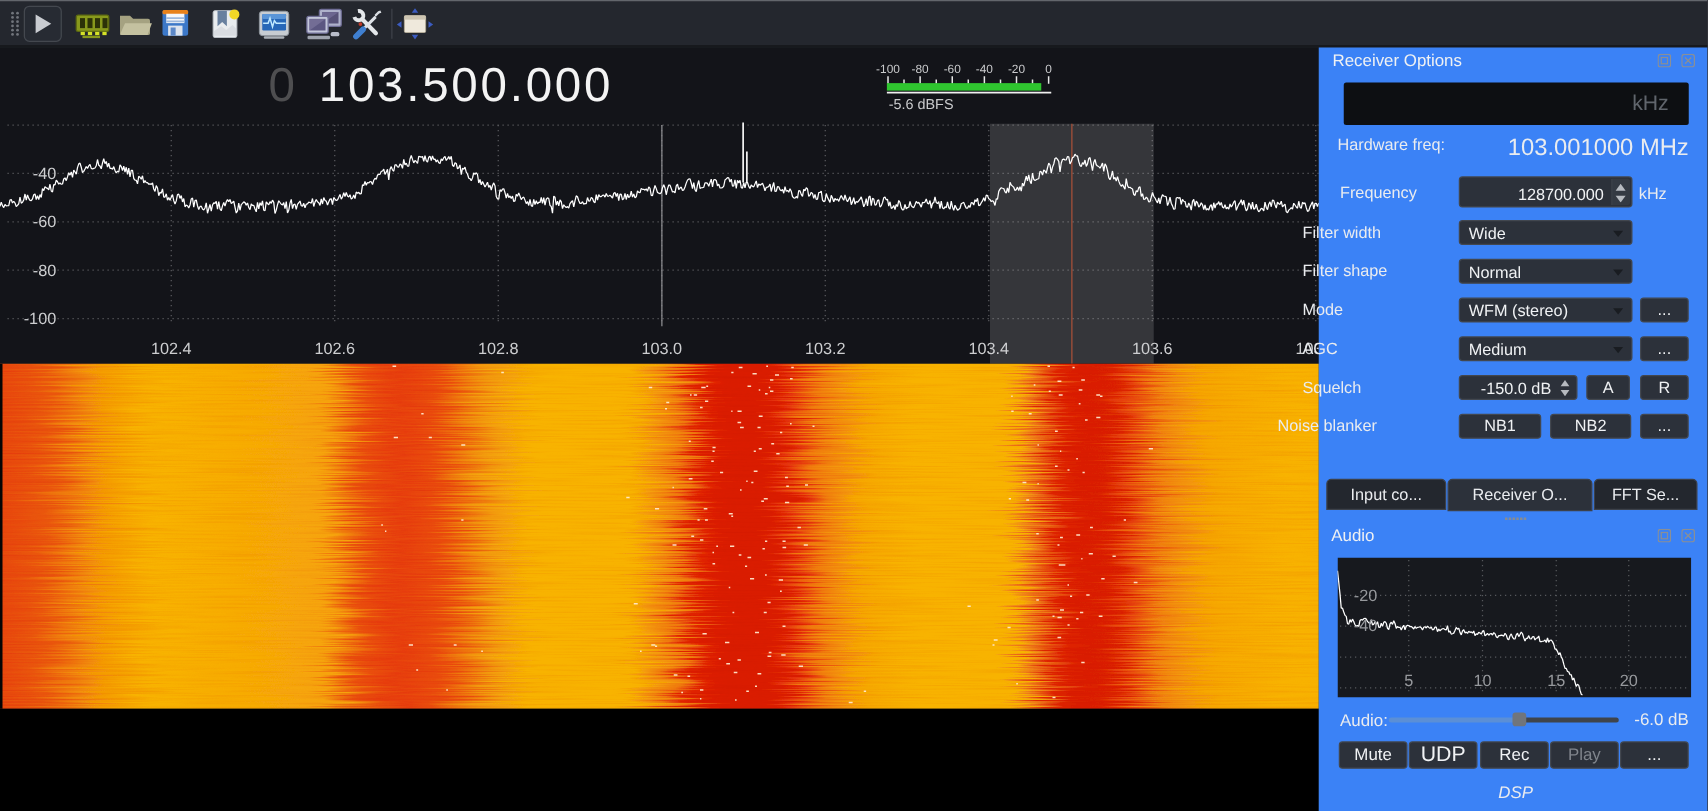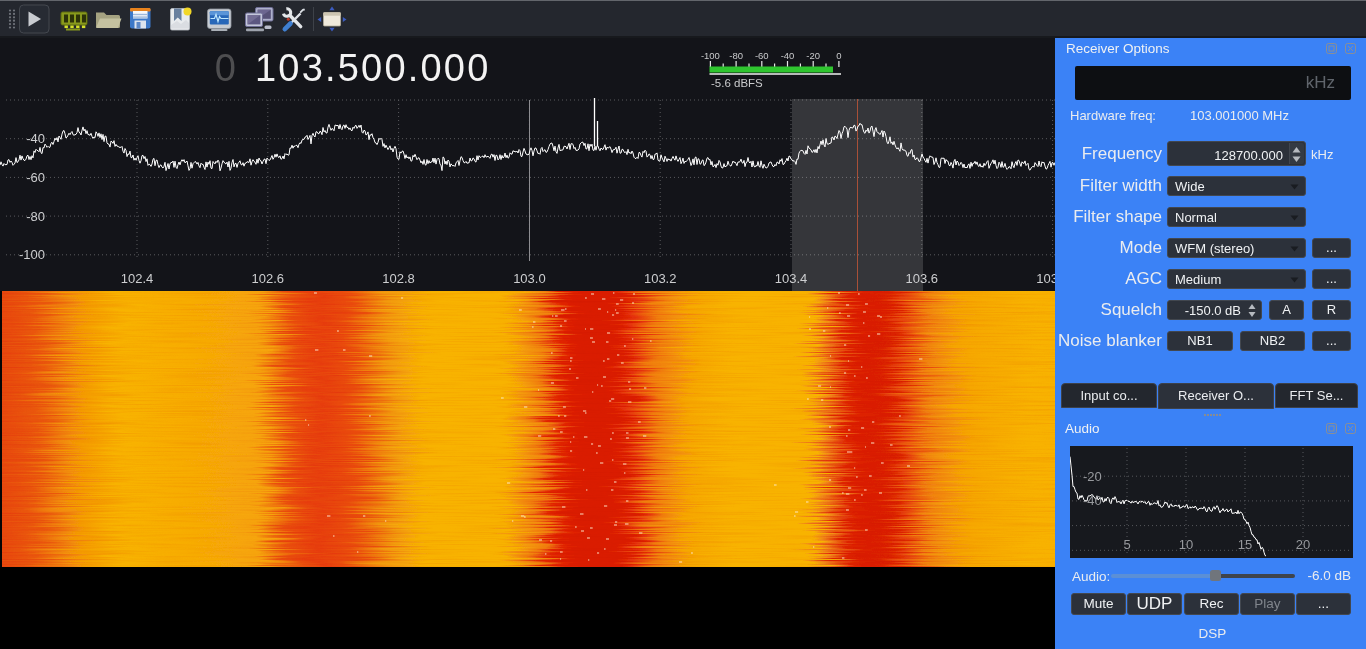--- a/index.html
+++ b/index.html
@@ -1,18 +1,18 @@
 <!DOCTYPE html>
 <html><head><meta charset="utf-8"><style>
 *{margin:0;padding:0;box-sizing:border-box}
 html,body{width:1366px;height:649px;overflow:hidden;background:#1a1c21;font-family:"Liberation Sans",sans-serif}
 #root{position:relative;width:1366px;height:649px}
 .abs{position:absolute}
 #panel{position:absolute;left:1055px;top:38px;width:311px;height:611px;background:#3b82f6}
-.lbl{position:absolute;color:#eaecef;font-size:17px;line-height:20px;text-align:right}
+.lbl{position:absolute;color:#eaecef;font-size:13px;line-height:20px;}
 .ctl{position:absolute;background:#2c313a;border:1px solid #42474f;border-radius:3px;color:#f0f2f4;font-size:13px;line-height:18px}
 .btn{text-align:center}
 .tab{position:absolute;top:345px;height:25px;background:#23272e;border:1px solid #3c414a;border-radius:4px 4px 0 0;color:#eaecef;font-size:13px;line-height:23px;text-align:center}
 </style></head><body>
 <div id="root">
     <div class="abs" style="left:0;top:0">
       <svg xmlns="http://www.w3.org/2000/svg" width="1366" height="38" viewBox="0 0 1366 38" style="display:block">
         <rect width="1366" height="38" fill="#24272e"></rect>
         <rect width="1366" height="1" fill="#63666c"></rect>
         <rect y="36" width="1366" height="2" fill="#17191d"></rect>
@@ -197,21 +197,21 @@
         <rect x="3" y="3" width="5" height="5" fill="none" stroke="#8a8f96" stroke-width="1"></rect>
       </svg>
       <svg style="position:absolute;left:290px;top:5px" width="11" height="11" viewBox="0 0 11 11" xmlns="http://www.w3.org/2000/svg">
         <rect x="0.5" y="0.5" width="10" height="10" rx="2" fill="none" stroke="#8a8f96" stroke-width="1"></rect>
         <path d="M3,3 L8,8 M8,3 L3,8" stroke="#8a8f96" stroke-width="1"></path>
       </svg>
       <div class="abs" style="left:20px;top:28px;width:276px;height:34px;background:#0d0f12;border-radius:2px">
         <div style="position:absolute;right:16px;top:7px;font-size:17px;color:#60656c">kHz</div>
       </div>
       <div class="abs" style="left:15px;top:70px;font-size:13px;color:#eaecef">Hardware freq:</div>
-      <div class="abs" style="left:135px;top:70px;width:161px;font-size:13px;color:#eaecef;">103.001000 MHz</div>
+      <div class="abs" style="left:135px;top:70px;width:161px;font-size:19px;color:#eaecef;text-align:right">103.001000 MHz</div>
       <div class="lbl" style="left:17px;top:106px;width:90px">Frequency</div>
       <div class="ctl" style="left:112px;top:103px;width:139px;height:25px;line-height:23px">
         <span style="position:absolute;right:22px;top:2px">128700.000</span>
         <span style="position:absolute;right:1px;top:1px;width:15px;height:21px;background:#343a43;border-left:1px solid #42474f;border-radius:0 2px 2px 0"></span>
         <svg width="9" height="15" viewBox="0 0 9 15" xmlns="http://www.w3.org/2000/svg" style="position:absolute;right:4px;top:5px">
           <polygon points="4.5,0 8.5,5.5 0.5,5.5" fill="#b6bac0"></polygon>
           <polygon points="4.5,15 8.5,9.5 0.5,9.5" fill="#b6bac0"></polygon>
         </svg>
       </div>
       <div class="abs" style="left:256px;top:109px;font-size:13px;color:#eaecef">kHz</div>
@@ -293,14 +293,14 @@
       <div class="abs" style="left:17px;top:531px;font-size:13.5px;color:#eaecef">Audio:</div>
       <div class="abs" style="left:56px;top:535.5px;width:104px;height:4px;background:#5b8fd6;border-radius:2px"></div>
       <div class="abs" style="left:160px;top:535.5px;width:80px;height:4px;background:#3f444b;border-radius:2px"></div>
       <div class="abs" style="left:155px;top:532px;width:11px;height:11px;background:#70757c;border-radius:2.5px"></div>
       <div class="abs" style="left:235px;top:530px;width:61px;font-size:13.5px;color:#eaecef;text-align:right">-6.0 dB</div>
       <div class="ctl btn" style="left:16px;top:555px;width:55px;height:22px;line-height:20px;color:#f0f2f4;font-size:13.5px">Mute</div>
       <div class="ctl btn" style="left:72px;top:555px;width:55px;height:22px;line-height:20px;color:#f0f2f4;font-size:17px">UDP</div>
       <div class="ctl btn" style="left:129px;top:555px;width:55px;height:22px;line-height:20px;color:#f0f2f4;font-size:13.5px">Rec</div>
       <div class="ctl btn" style="left:185px;top:555px;width:55px;height:22px;line-height:20px;color:#80858c;font-size:13.5px">Play</div>
       <div class="ctl btn" style="left:241px;top:555px;width:55px;height:22px;line-height:20px;color:#f0f2f4;font-size:13.5px">...</div>
-      <div class="abs" style="left:95px;top:588px;width:125px;text-align:center;font-size:13.5px;color:#eaecef">DSP</div>
+      <div class="abs" style="left:95px;top:588px;width:125px;text-align:center;font-size:13.5px;font-style:italic;color:#eaecef">DSP</div>
     </div>
   </div>
 </body></html>

